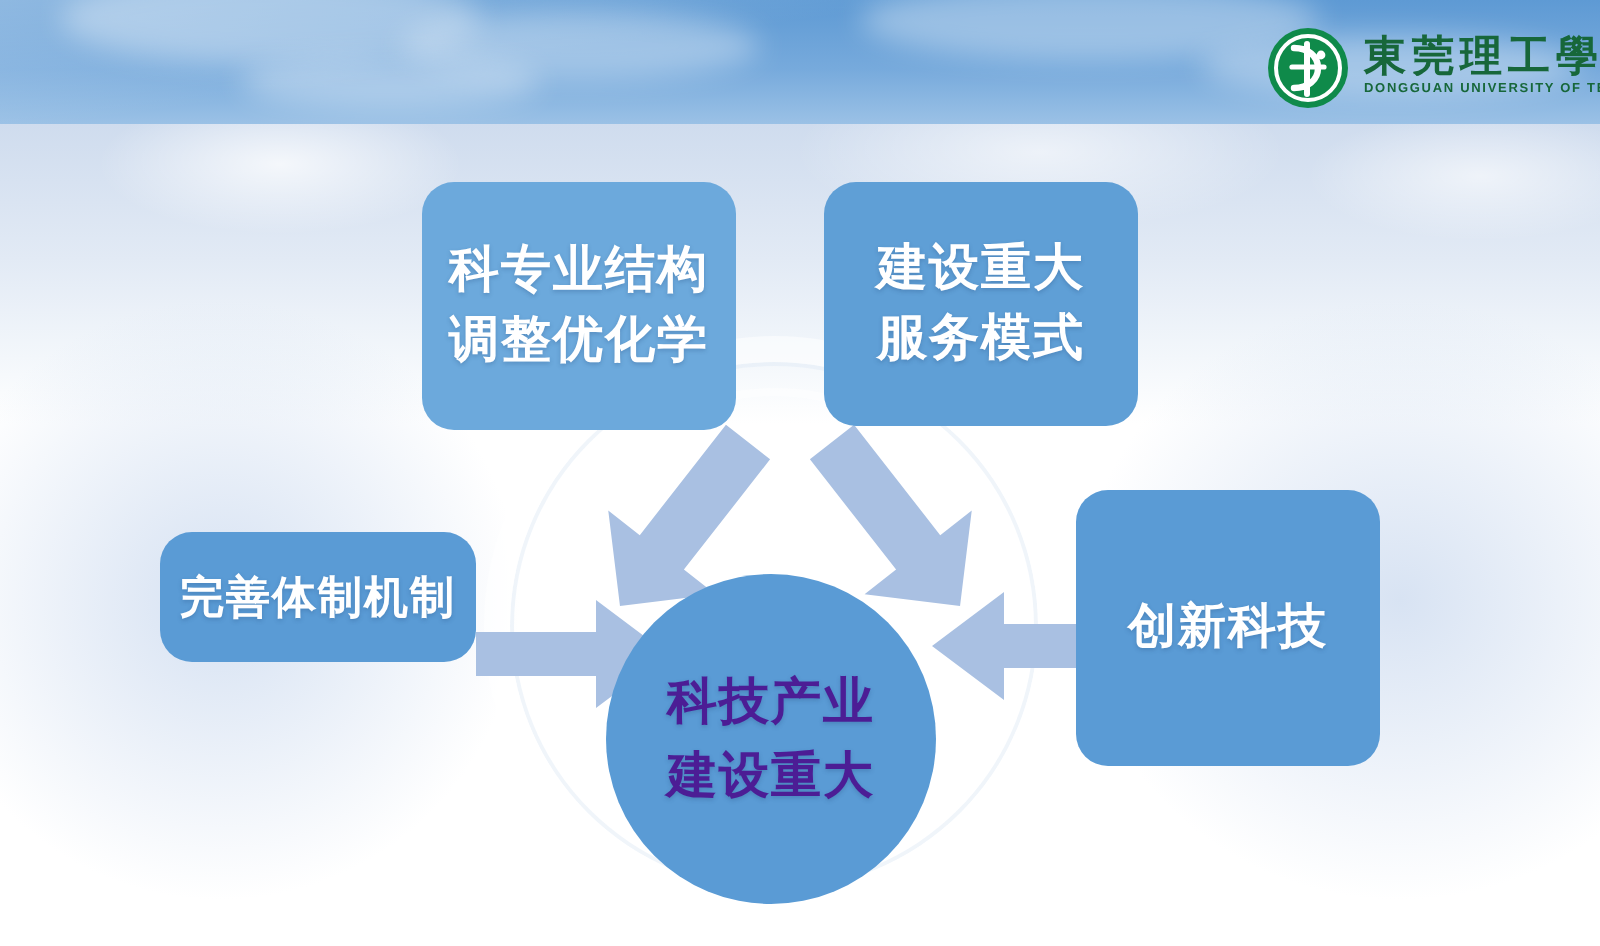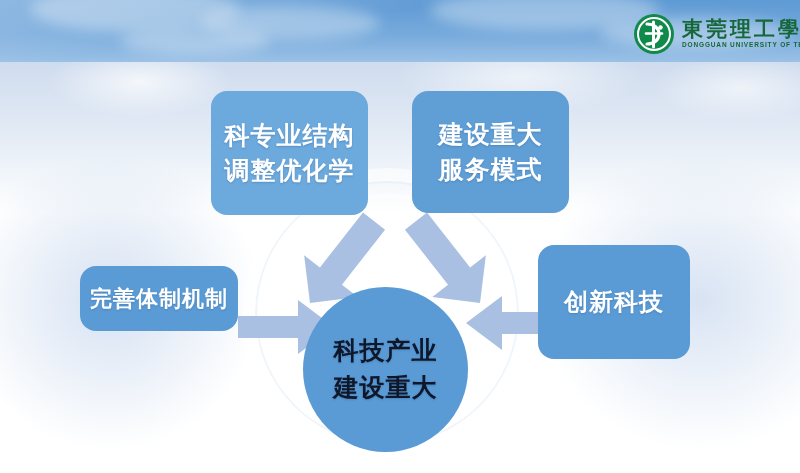--- a/index.html
+++ b/index.html
@@ -147,44 +147,43 @@
     font-size: 25px;
   }
   #node-left {
     left: 80px; top: 266px;
     width: 158px; height: 65px;
     background: #5a9bd5;
     font-size: 22px;
   }
   #node-right {
     left: 538px; top: 245px;
-    width: 152px; height: 114px;
+    width: 152px; height: 138px;
     background: #5a9bd5;
     font-size: 24px;
     gap: 28px;
   }
 
   #node-center {
     position: absolute;
     left: 303px; top: 287px;
     width: 165px; height: 165px;
     border-radius: 50%;
     background: #5a9bd5;
     display: flex;
     flex-direction: column;
     align-items: center;
     justify-content: center;
-    color: #0f172a;
+    color: #4c1d95;
     font-weight: bold;
     font-size: 25px;
     line-height: 1.45;
     letter-spacing: 1px;
     text-align: center;
     text-shadow: 0 1px 2px rgba(40,80,130,0.30);
-    font-family: Liberation Serif, serif;
   }
 
   
   #logo-block {
     position: absolute;
     left: 634px; top: 12px;
     height: 44px;
     display: flex;
     align-items: center;
     gap: 8px;

